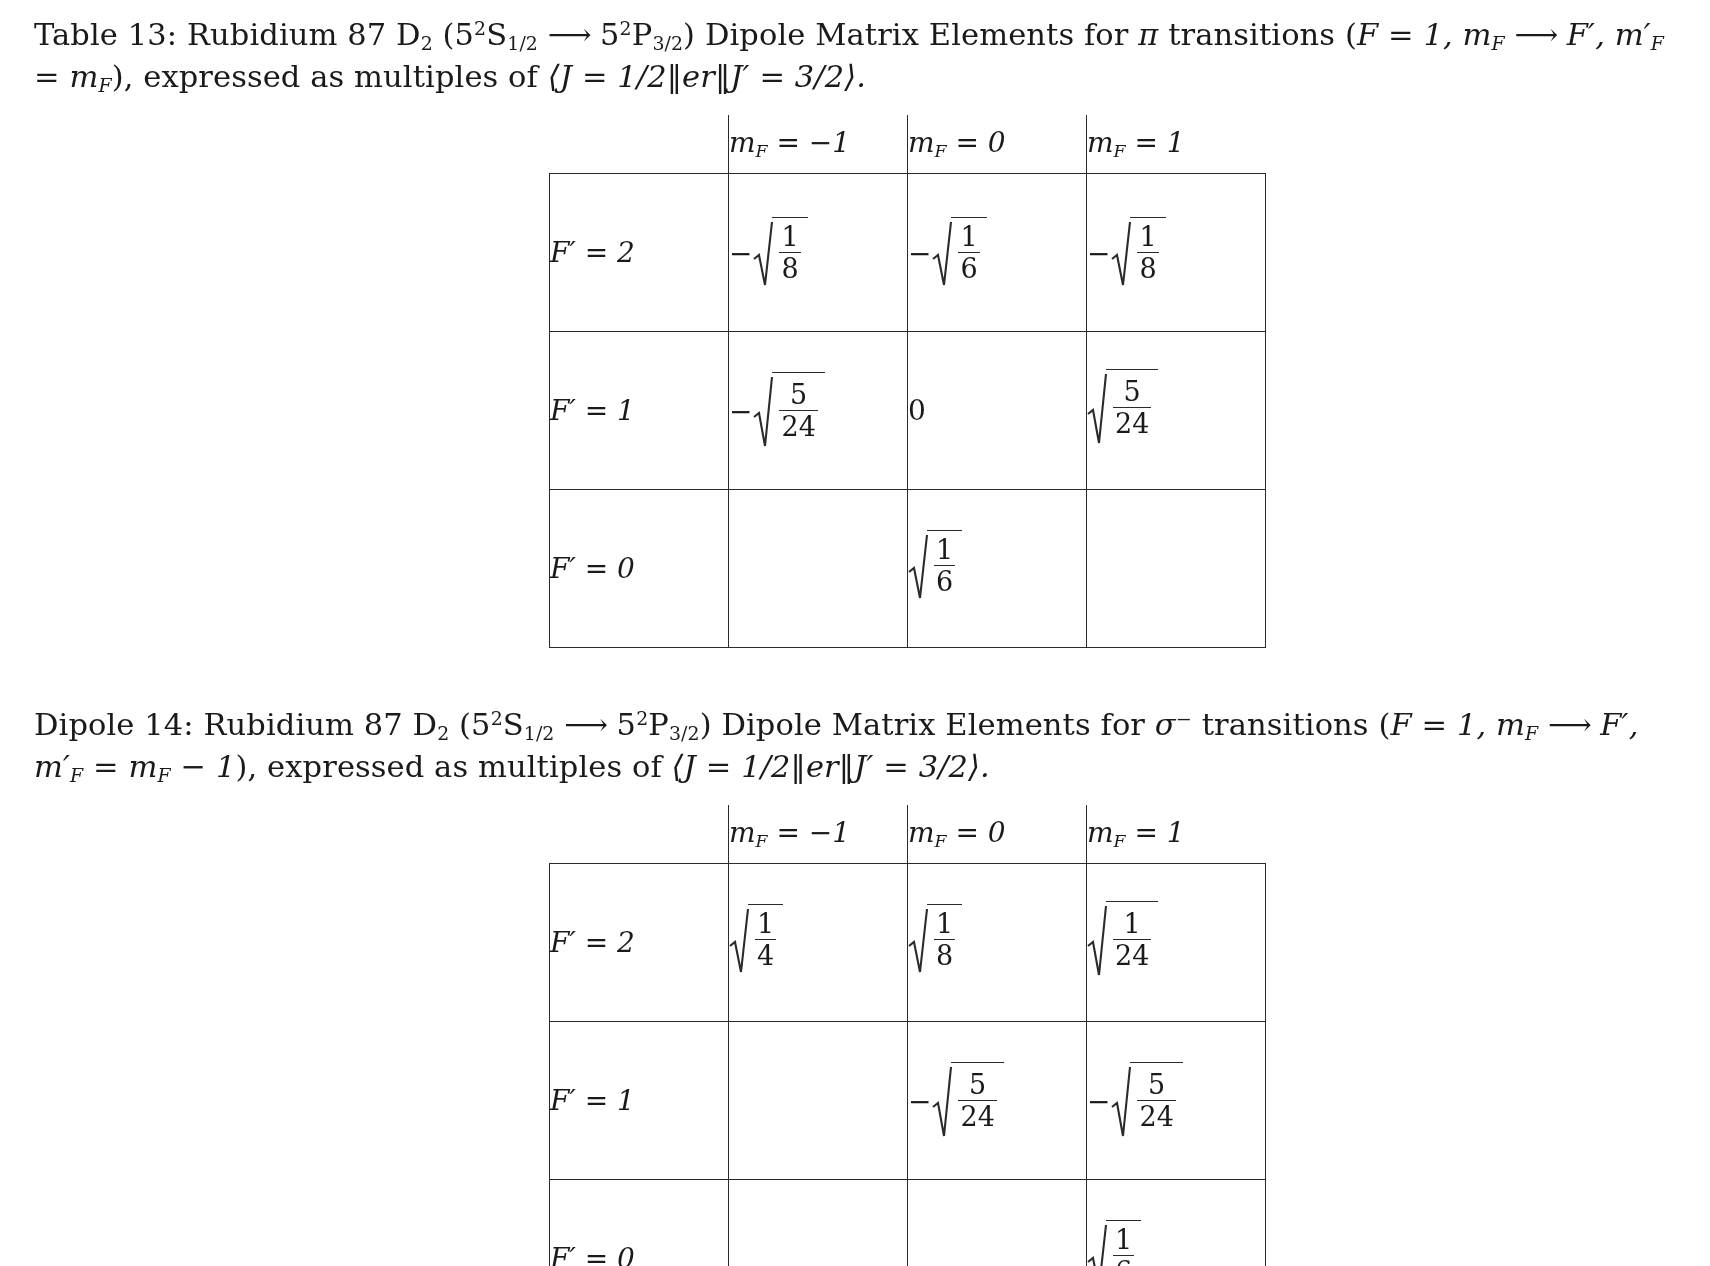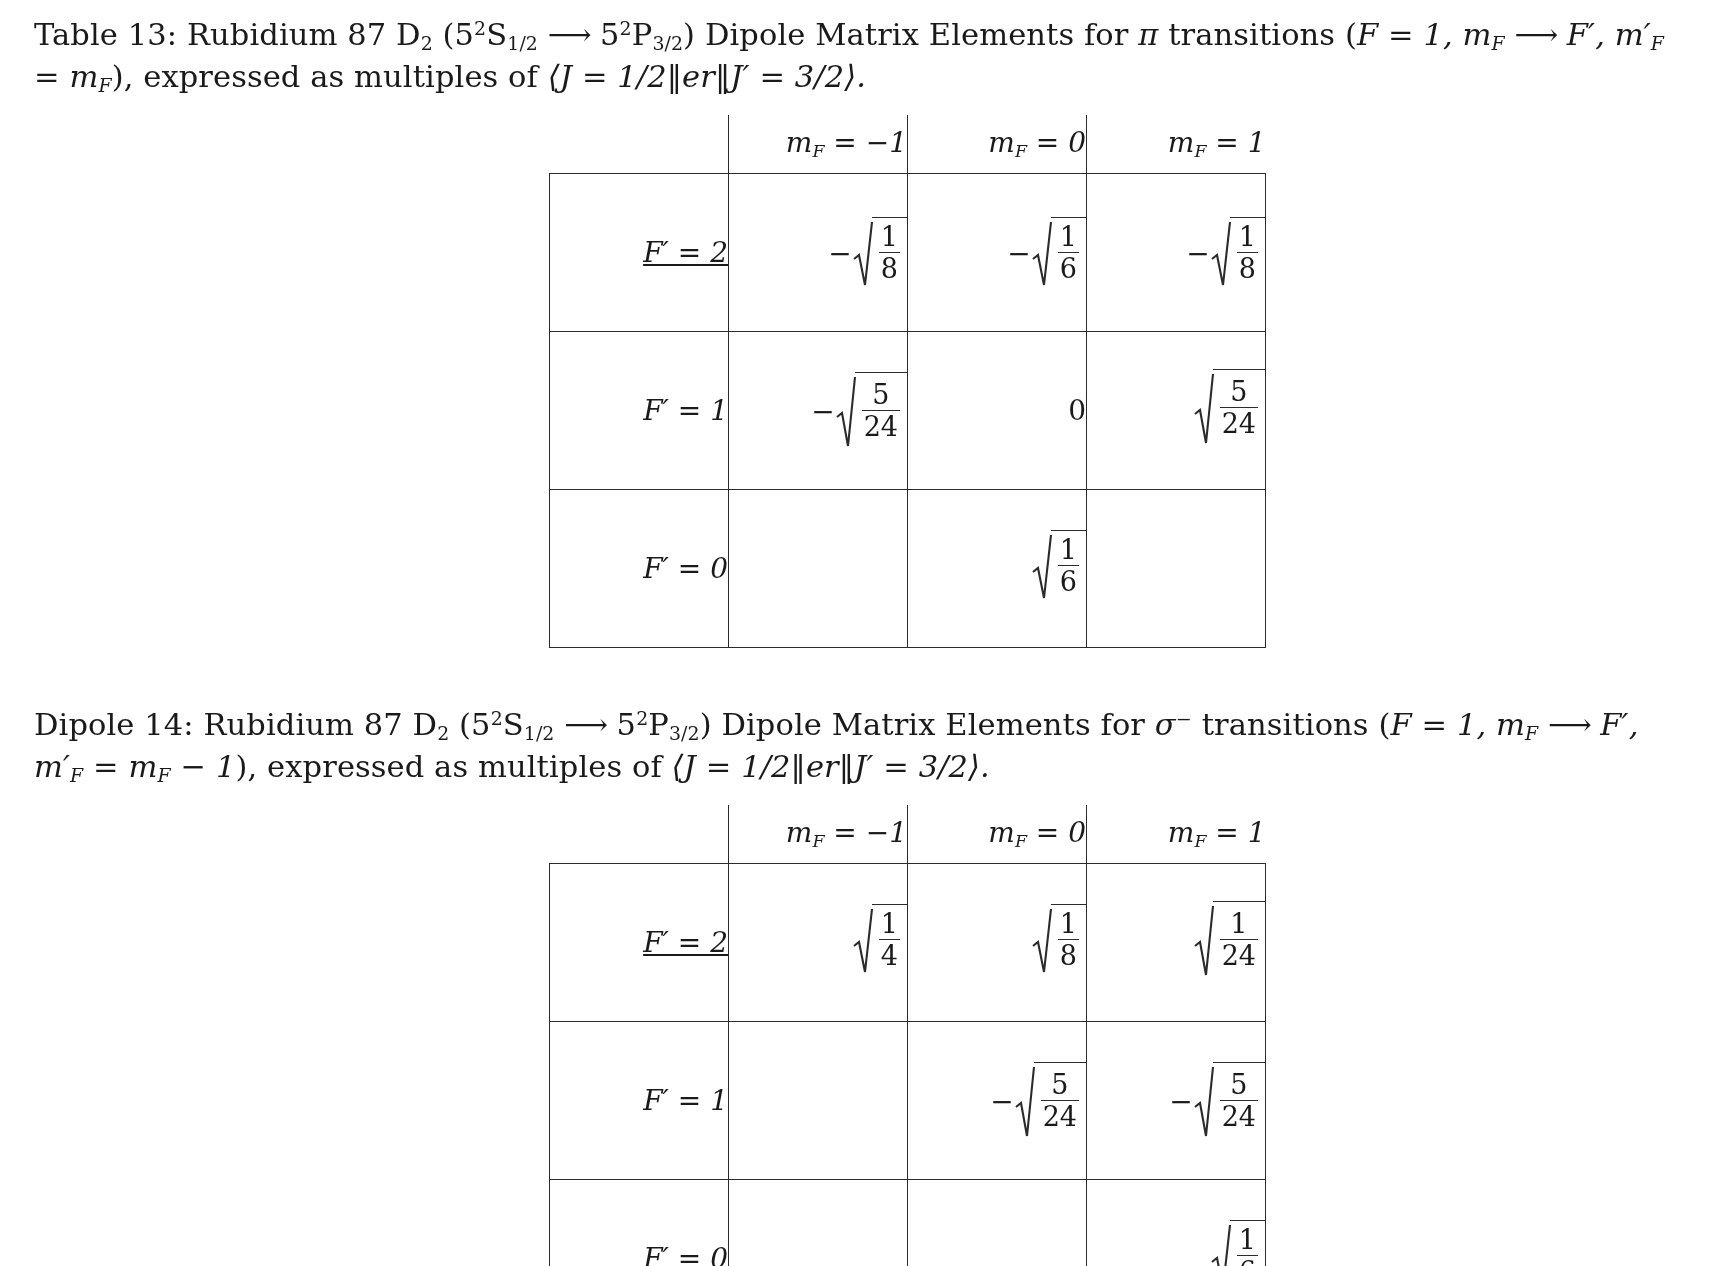--- a/index.html
+++ b/index.html
@@ -39,21 +39,21 @@
   .arrow { letter-spacing: -0.04em; }
 
   table.mat {
     border-collapse: collapse;
     margin-left: 515px;
     table-layout: fixed;
   }
   table.mat td, table.mat th {
     border: 1.6px solid #2b2b2b;
     padding: 0;
-    text-align: right;
+    text-align: left;
     vertical-align: middle;
     font-weight: normal;
     font-size: 28px;
   }
   table.mat .corner {
     border-top: none;
     border-left: none;
     border-right: 1.6px solid #2b2b2b;
     border-bottom: 1.6px solid #2b2b2b;
   }
@@ -67,21 +67,21 @@
   table.mat thead th {
     border-top: none;
   }
   .hdr-cell { border-top: none !important; }
   .rowlabel {
     width: 178px;
     font-size: 29px;
   }
   .datacell { width: 178px; }
   .row-h { height: 158px; }
-  .thick-under td { border-bottom-width: 2.6px; text-decoration: underline; }
+  .thick-under td { border-bottom-width: 2.6px; }
 
   
   .sqrt {
     display: inline-flex;
     align-items: stretch;
     line-height: 1;
     font-size: 27px;
   }
   .sqrt .radical {
     position: relative;

